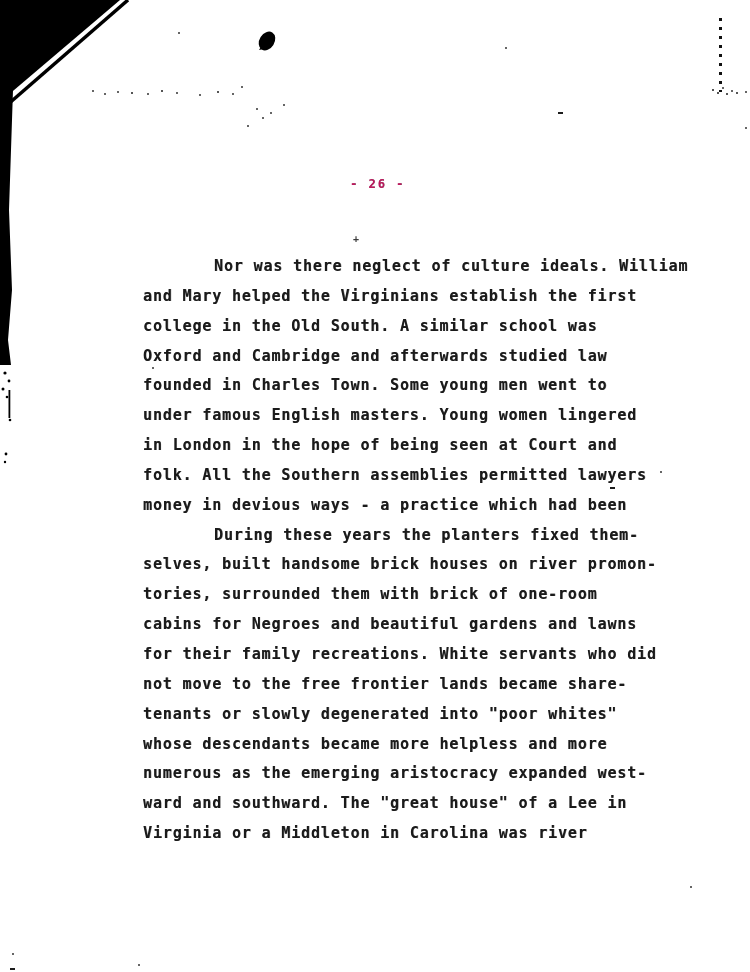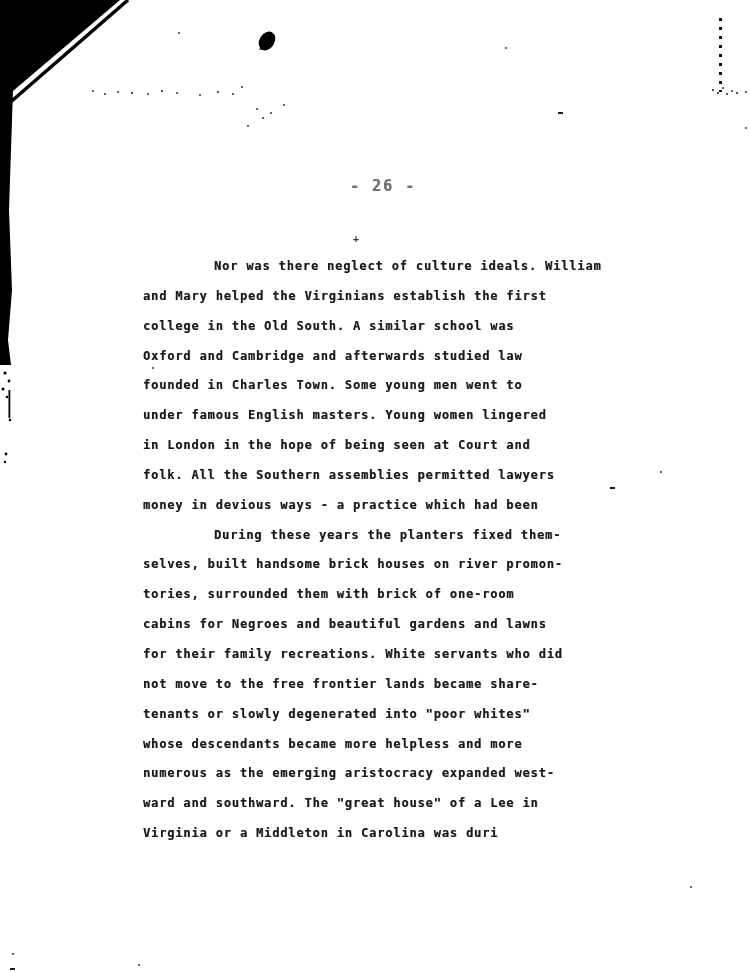--- a/index.html
+++ b/index.html
@@ -5,28 +5,28 @@
   html,body{margin:0;padding:0;}
   body{
     width:750px;height:972px;position:relative;overflow:hidden;
     background:#ffffff;
     font-family:"DejaVu Sans Mono","Liberation Mono",monospace;
   }
   .scan-page{position:absolute;inset:0;background:#ffffff;}
 
   .page-number{
     position:absolute;left:350px;top:177px;
-    font-size:15px;font-weight:bold;color:#737373;letter-spacing:2px;
+    font-size:12px;font-weight:bold;color:#be185d;letter-spacing:2px;
     white-space:pre;
     text-shadow:0.4px 0.3px 0.5px rgba(25,25,25,0.55);
   }
 
   .body-text{
     position:absolute;left:143px;top:252px;width:560px;
-    color:#1a1a1a;font-size:12px;font-weight:bold;letter-spacing:0.85px;
+    color:#1a1a1a;font-size:15px;font-weight:bold;letter-spacing:0.85px;
   }
   .line{
     height:29.85px;line-height:29.85px;white-space:pre;
     text-shadow:0.4px 0.3px 0.5px rgba(25,25,25,0.55);
   }
   .indent{padding-left:71px;}
 
   
   .artifact{position:absolute;}
   .speck{
@@ -124,16 +124,16 @@
     <div class="line indent">During these years the planters fixed them-</div>
     <div class="line">selves, built handsome brick houses on river promon-</div>
     <div class="line">tories, surrounded them with brick of one-room</div>
     <div class="line">cabins for Negroes and beautiful gardens and lawns</div>
     <div class="line">for their family recreations. White servants who did</div>
     <div class="line">not move to the free frontier lands became share-</div>
     <div class="line">tenants or slowly degenerated into "poor whites"</div>
     <div class="line">whose descendants became more helpless and more</div>
     <div class="line">numerous as the emerging aristocracy expanded west-</div>
     <div class="line">ward and southward. The "great house" of a Lee in</div>
-    <div class="line">Virginia or a Middleton in Carolina was duri</div>
+    <div class="line">Virginia or a Middleton in Carolina was river</div>
   </div>
 
 </div>
 
 </body></html>

